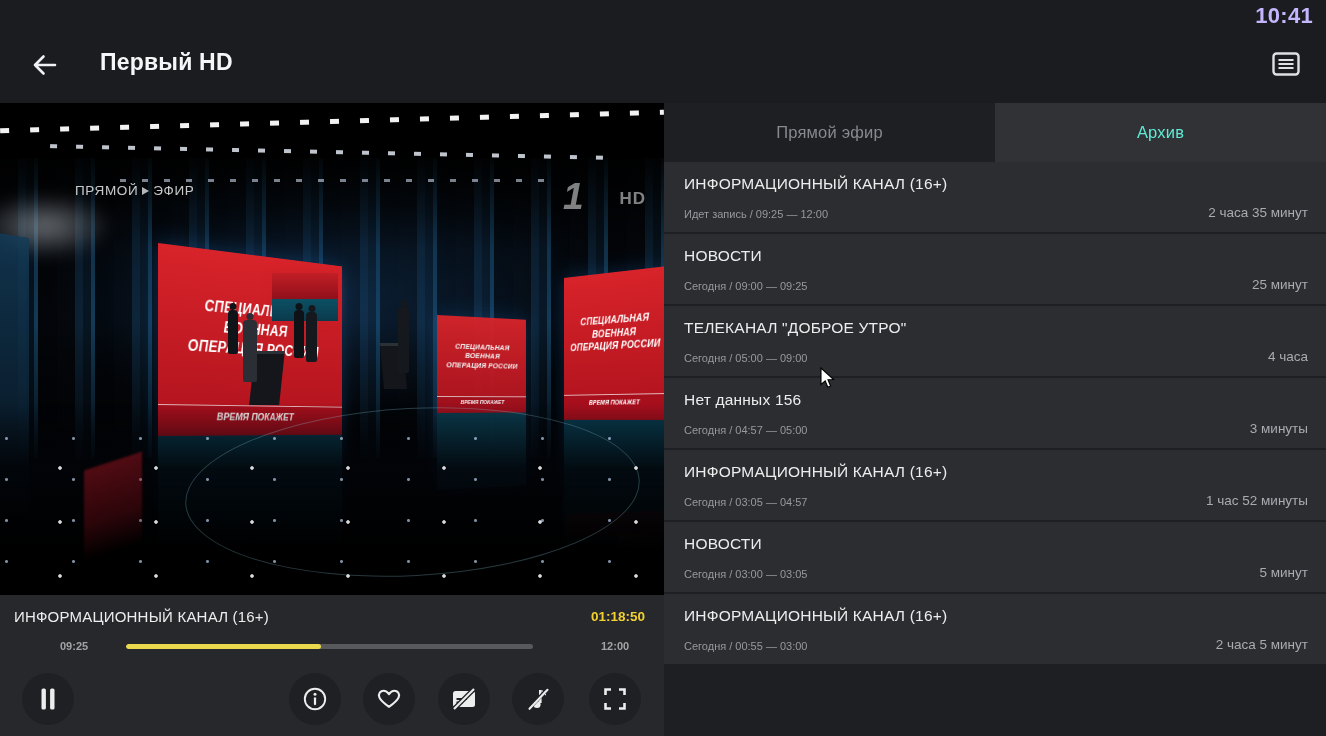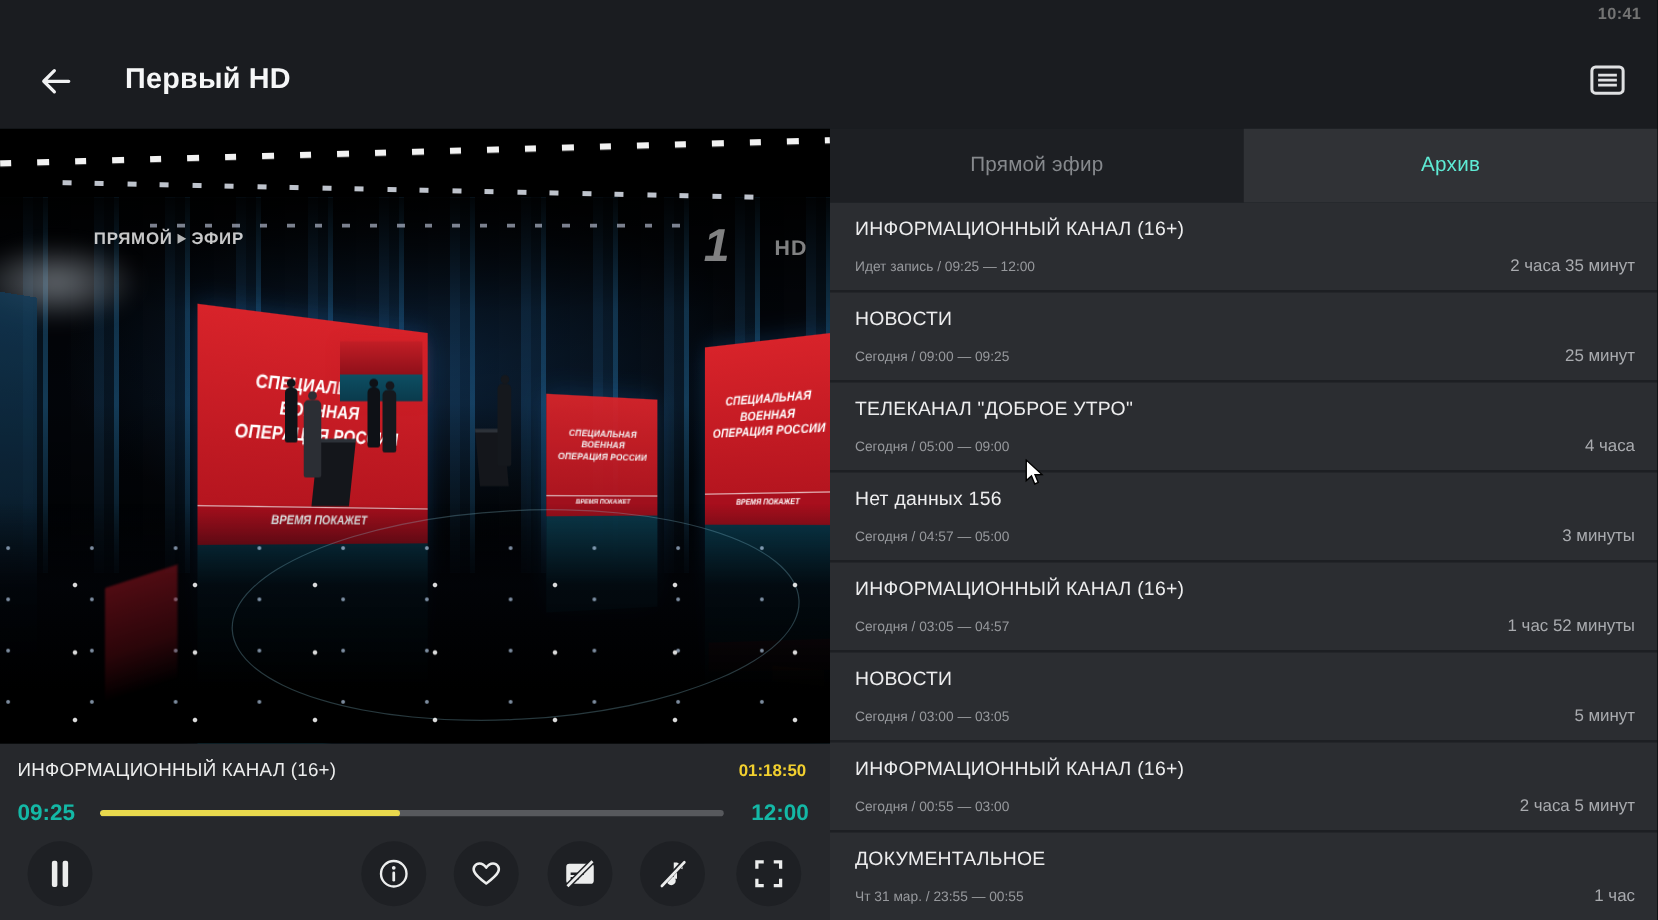--- a/index.html
+++ b/index.html
@@ -2,21 +2,21 @@
 <html><head>
 <meta charset="utf-8">
 <style>
   * { margin:0; padding:0; box-sizing:border-box; }
   html,body { width:1326px; height:736px; background:#000; overflow:hidden;
     font-family:"Liberation Sans","DejaVu Sans",sans-serif; }
   .screen { position:relative; width:1326px; height:736px; background:#1a1c20; }
 
   
   .header { position:absolute; left:0; top:0; width:1326px; height:103px; background:#1a1c20; }
-  .clock { position:absolute; top:3px; right:13px; color:#737373; font-size:13px; font-weight:700; letter-spacing:.3px; }
+  .clock { position:absolute; top:3px; right:13px; color:#c4b5fd; font-size:22px; font-weight:700; letter-spacing:.3px; }
   .back-btn { position:absolute; left:28px; top:47px; width:36px; height:36px; background:none; border:none; cursor:pointer; }
   .page-title { position:absolute; left:100px; top:49px; color:#f5f6f7; font-size:23px; font-weight:700; letter-spacing:.2px; }
   .menu-btn { position:absolute; right:20px; top:46px; width:36px; height:36px; background:none; border:none; cursor:pointer; }
 
   
   .video { position:absolute; left:0; top:103px; width:664px; height:492px; background:#000; overflow:hidden; }
   .v-wall { position:absolute; left:0; top:55px; width:664px; height:300px;
     background:
       linear-gradient(180deg, rgba(0,0,0,.92) 0%, rgba(0,0,0,.25) 30%, rgba(0,0,0,.1) 55%, rgba(0,0,0,.75) 100%),
       radial-gradient(ellipse at 50% 45%, rgba(30,90,150,.38) 0%, rgba(0,0,0,0) 60%),
@@ -73,35 +73,35 @@
     background-image:
       radial-gradient(circle, rgba(255,255,255,.95) 1.4px, rgba(0,0,0,0) 2.2px),
       radial-gradient(circle, rgba(200,225,255,.7) 1.1px, rgba(0,0,0,0) 1.9px);
     background-size:96px 54px, 67px 41px; background-position:12px 8px, 40px 26px; }
   .red-reflection { position:absolute; left:84px; top:358px; width:58px; height:92px; opacity:.45; filter:blur(1px);
     transform:skewY(-18deg); background:linear-gradient(180deg,#b01622 0%, #5f0b12 60%, rgba(0,0,0,0) 100%); }
   .corner-glow { position:absolute; left:-30px; top:88px; width:150px; height:70px; filter:blur(8px); opacity:.5;
     background:radial-gradient(ellipse, #cfd8e2 0%, rgba(0,0,0,0) 65%); }
 
   .live-badge { position:absolute; left:75px; top:80px; color:rgba(255,255,255,.78); font-size:13.5px;
-    font-weight:700; letter-spacing:.6px; display:flex; align-items:center; gap:4px; }
+    font-weight:400; letter-spacing:.6px; display:flex; align-items:center; gap:4px; }
   .live-arrow { display:inline-block; width:0; height:0; border-left:7px solid rgba(255,255,255,.7);
     border-top:4px solid transparent; border-bottom:4px solid transparent; }
   .watermark { position:absolute; left:563px; top:76px; display:flex; align-items:flex-start; gap:4px;
     color:rgba(255,255,255,.5); }
   .wm-one { font-size:37px; font-weight:800; font-style:italic; line-height:.95; }
   .wm-hd { font-size:17px; font-weight:700; letter-spacing:1px; margin-top:10px;padding-left:32px; }
 
   
   .infobar { position:absolute; left:0; top:595px; width:664px; height:141px; background:#26282c; }
   .info-row1 { position:absolute; left:14px; right:19px; top:13px; display:flex; justify-content:space-between; align-items:center; }
   .now-title { color:#eceded; font-size:15px; letter-spacing:.2px; }
   .elapsed { color:#f2d02f; font-size:13.5px; font-weight:700; }
   .info-row2 { position:absolute; left:14px; right:19px; top:45px; display:flex; align-items:center; }
-  .t-start,.t-end { color:#14b8a6; font-size:18px; font-weight:700; width:44px; }
+  .t-start,.t-end { color:#a3a3a3; font-size:11px; font-weight:700; width:44px;margin-left:46px; }
   .t-end { }
   .progress-track { flex:1; height:5px; margin:0 22px; background:#57595d; border-radius:3px; overflow:hidden; }
   .progress-fill { height:100%; background:#e9d94d; border-radius:3px; }
   .controls { position:absolute; left:0; right:0; top:77px; height:54px; }
   .ctl { position:absolute; width:52px; height:52px; border-radius:50%; background:#1e2024; border:none;
     cursor:pointer; display:flex; align-items:center; justify-content:center; }
   .ctl-pause { left:22px; top:1px; }
   .ctl-info { right:323px; top:1px; }
   .ctl-fav { right:249px; top:1px; }
   .ctl-subs { right:174px; top:1px; }
@@ -343,25 +343,20 @@
     <div class="program-meta">Сегодня / 03:00 — 03:05</div>
     <div class="program-duration">5 минут</div>
   </div>
 
   <div class="program-row">
     <div class="program-title">ИНФОРМАЦИОННЫЙ КАНАЛ (16+)</div>
     <div class="program-meta">Сегодня / 00:55 — 03:00</div>
     <div class="program-duration">2 часа 5 минут</div>
   </div>
 
-  <div class="program-row">
-    <div class="program-title">ДОКУМЕНТАЛЬНОЕ</div>
-    <div class="program-meta">Чт 31 мар. / 23:55 — 00:55</div>
-    <div class="program-duration">1 час</div>
-  </div>
 </div>
   </div>
 
   <div class="cursor">
     <svg width="16" height="24" viewBox="0 0 16 24">
       <path d="M1 1 L1 17.5 L5.2 13.8 L7.8 20.2 L10.6 19 L8 12.8 L13.6 12.6 Z" fill="#fff" stroke="#000" stroke-width="1.1"></path>
     </svg>
   </div>
 
 </div>

